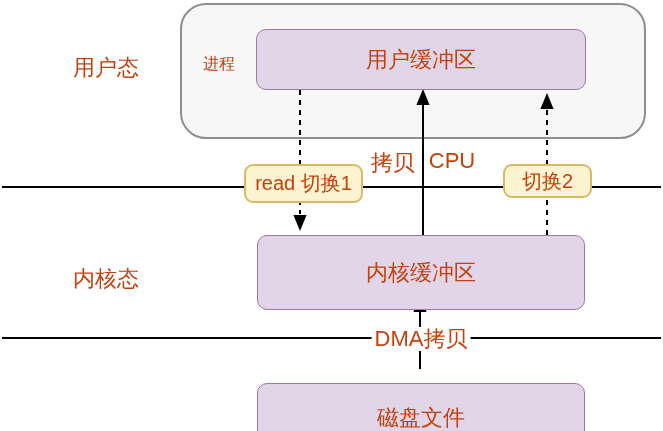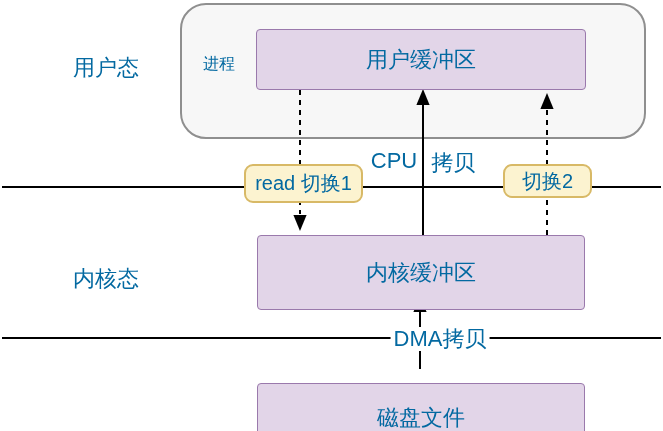--- a/index.html
+++ b/index.html
@@ -2,21 +2,21 @@
 <html><head>
 <meta charset="utf-8">
 <style>
   html, body { margin: 0; padding: 0; background: #ffffff; }
   .stage {
     position: relative;
     width: 663px;
     height: 431px;
     background: #ffffff;
     font-family: "Liberation Sans", sans-serif;
-    color: #0369a1;
+    color: #c2410c;
     overflow: hidden;
   }
   .abs { position: absolute; }
 
   
   .process-box {
     left: 180px; top: 3px;
     width: 462px; height: 132px;
     background: #f7f7f7;
     border: 2px solid #8f8f8f;
@@ -24,21 +24,21 @@
     z-index: 1;
   }
 
   
   .arrows { left: 0; top: 0; z-index: 2; }
 
   
   .pbox {
     background: #e2d5e8;
     border: 1.5px solid #9a79ac;
-    border-radius: 4px;
+    border-radius: 10px;
     display: flex;
     align-items: center;
     justify-content: center;
     font-size: 22px;
     font-weight: 500;
     z-index: 3;
     box-sizing: border-box;
   }
   .user-buffer   { left: 256px; top: 29px;  width: 330px; height: 61px; }
   .kernel-buffer { left: 257px; top: 235px; width: 328px; height: 75px; }
@@ -59,21 +59,21 @@
     left: 423px; top: 148px;
     transform: translateX(-50%);
     display: flex;
     gap: 14px;
     font-size: 22px;
     font-weight: 500;
     z-index: 3;
     white-space: nowrap;
   }
   .dma-copy-label {
-    left: 440px; top: 327px;
+    left: 421px; top: 327px;
     transform: translateX(-50%);
     height: 24px; line-height: 24px;
     padding: 0 3px;
     background: #ffffff;
     font-size: 22px;
     font-weight: 500;
     z-index: 3;
     white-space: nowrap;
   }
 
@@ -127,21 +127,21 @@
     <span>用户缓冲区</span>
   </div>
   <div class="abs pbox kernel-buffer">
     <span>内核缓冲区</span>
   </div>
   <div class="abs pbox disk-file">
     <span>磁盘文件</span>
   </div>
 
   <div class="abs cpu-copy-label">
+    <span>拷贝</span>
     <span>CPU</span>
-    <span>拷贝</span>
   </div>
   <div class="abs dma-copy-label">DMA拷贝</div>
 
   <div class="abs badge badge-read">read 切换1</div>
   <div class="abs badge badge-switch2">切换2</div>
 
 </div>
 
 </body></html>

